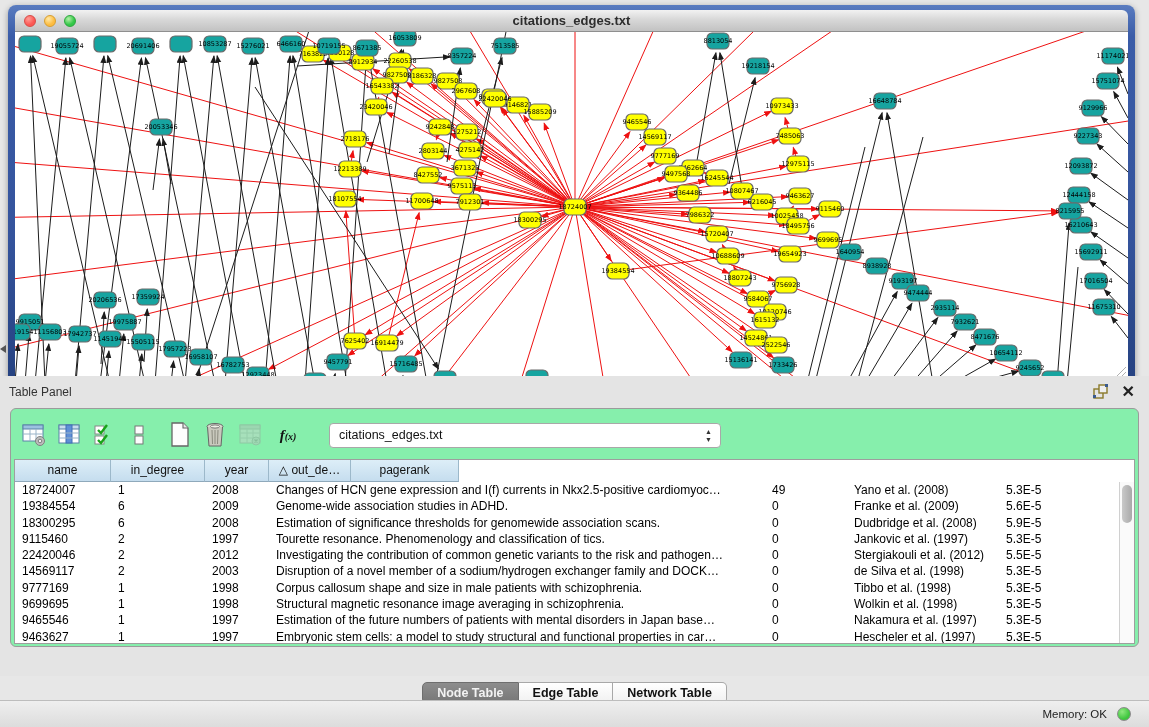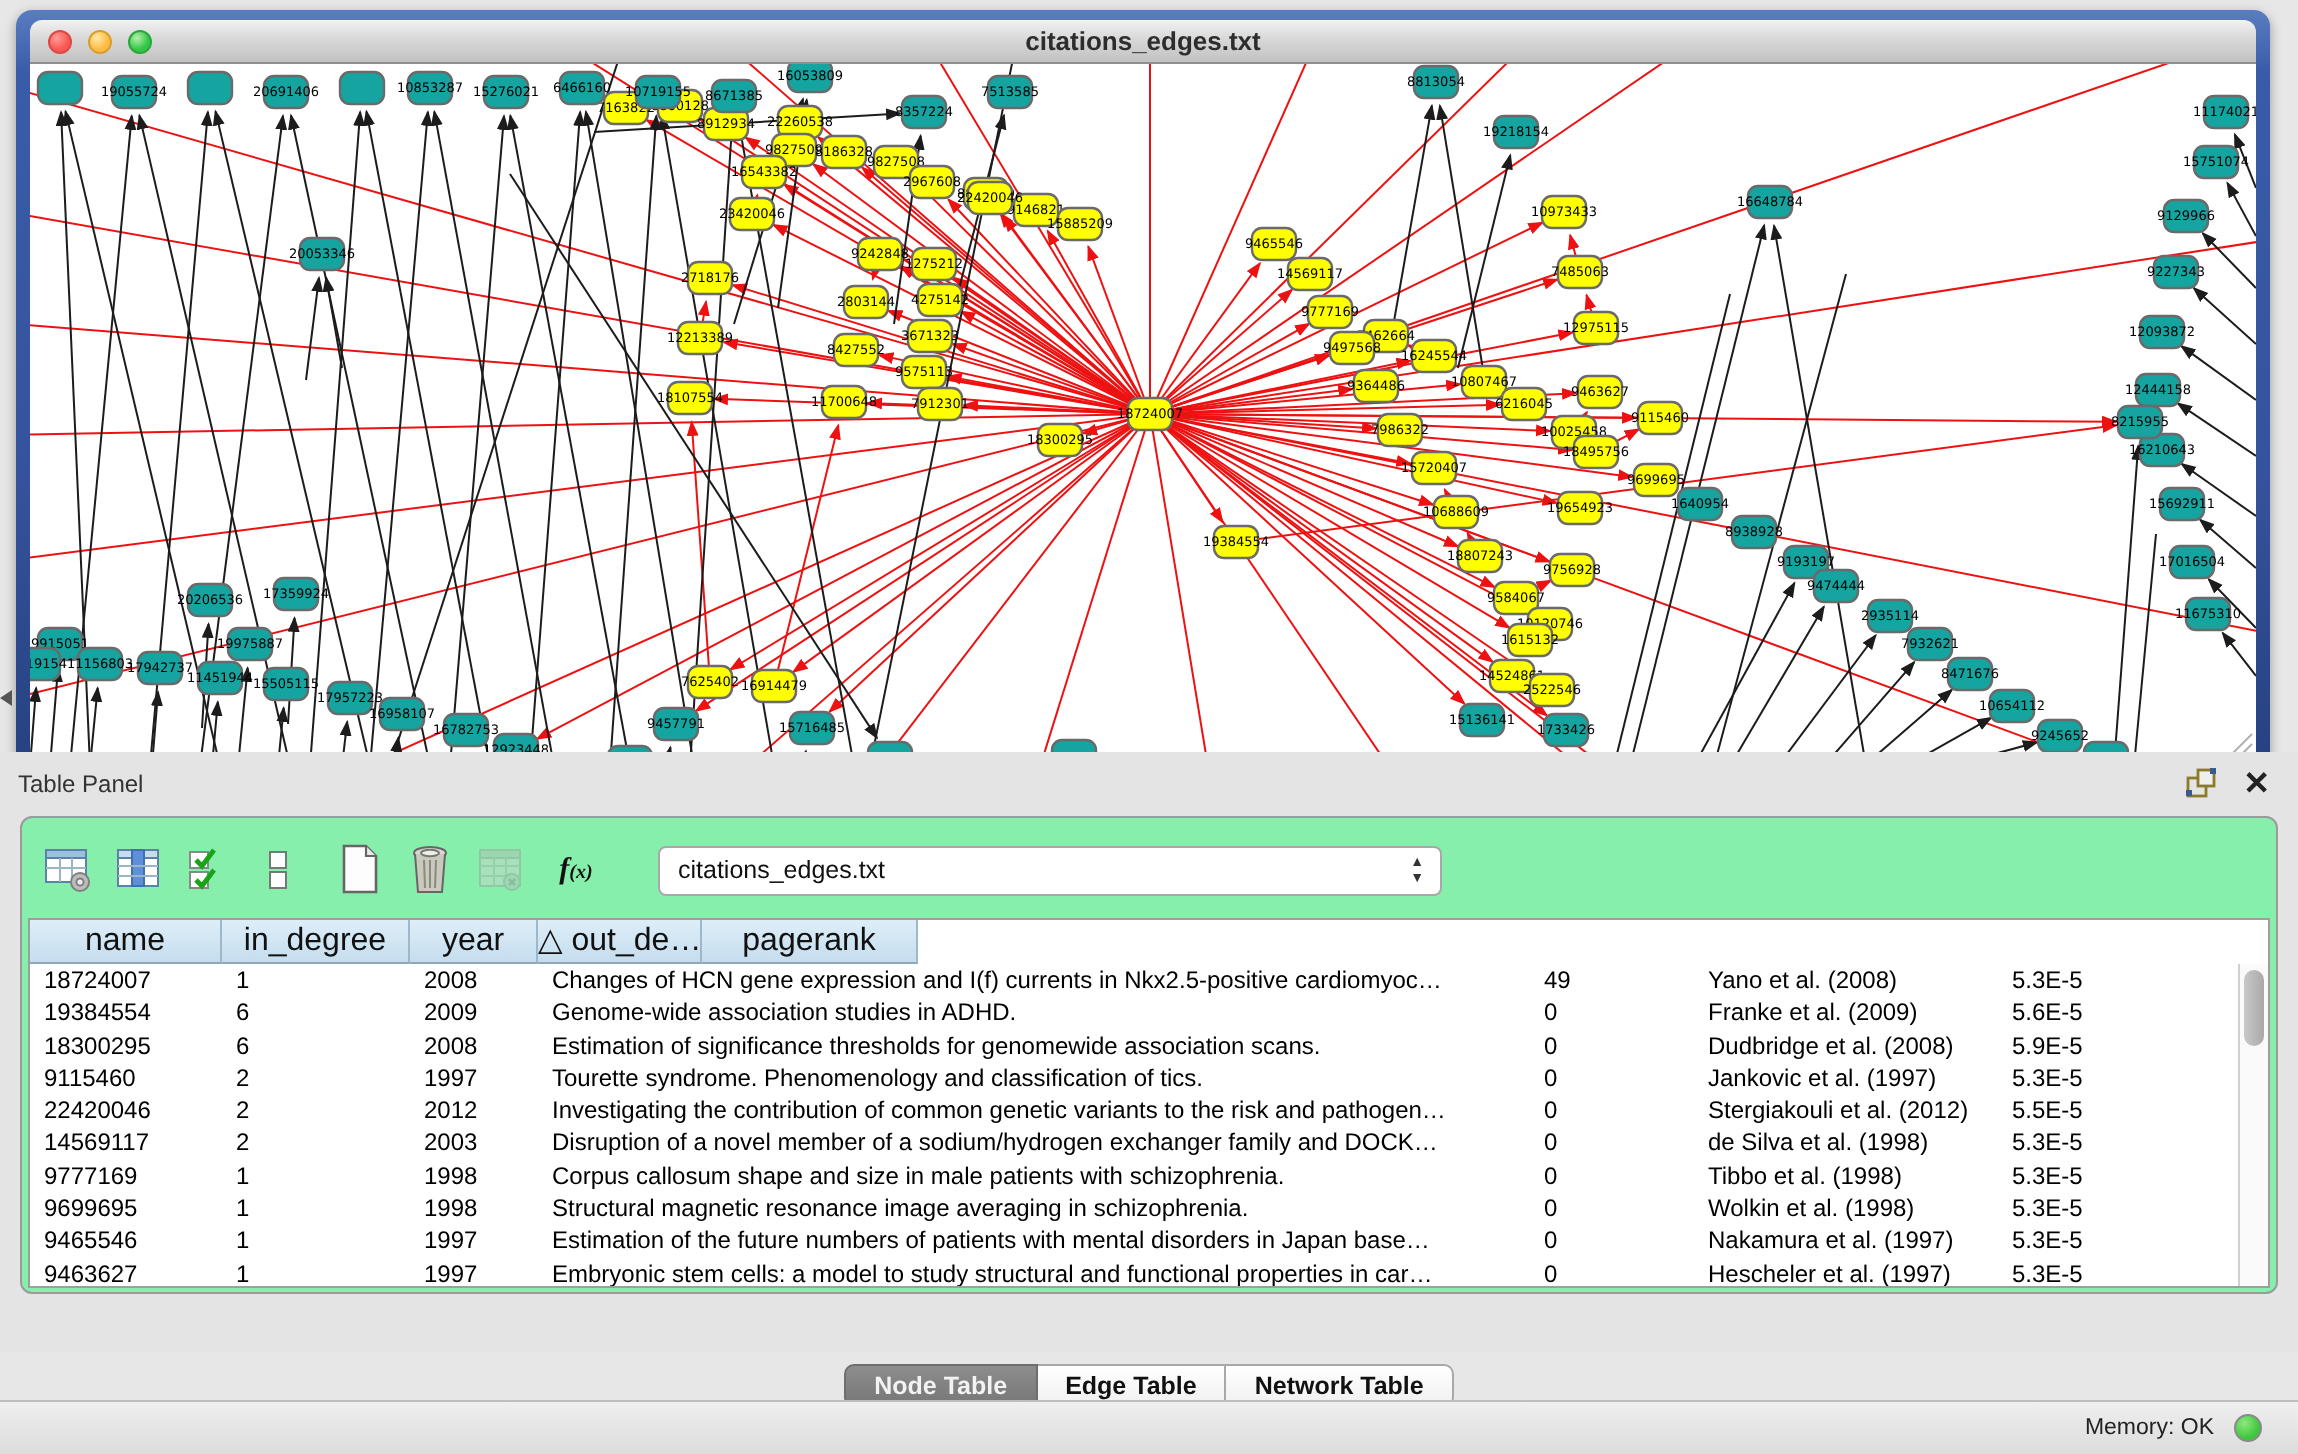--- a/index.html
+++ b/index.html
@@ -45,21 +45,21 @@
   #fx-label small { font-size:10px; }
   #table-select { margin-left:16px; width:392px; height:25px; background:#fff; border:1px solid #a8a8a8;
     border-radius:4px; display:flex; align-items:center; position:relative; cursor:pointer; }
   #table-select-value { font-size:12.5px; color:#111; padding-left:9px; }
   #table-select .spin { position:absolute; right:8px; top:4px; font-size:7px; color:#333; line-height:8px; text-align:center;}
 
   #tp-table { position:absolute; left:3px; top:50px; width:1121px; height:185px; background:#fff;
     border:1px solid #9e9e9e; overflow:hidden; }
   #thead { display:flex; height:22px; }
   .th { background:linear-gradient(180deg,#ddeef8,#c5ddee); border-right:1px solid #9cb8ca;
-    border-bottom:1px solid #8fa9bb; font-size:16px; color:#111; text-align:center; line-height:21px;
+    border-bottom:1px solid #8fa9bb; font-size:12px; color:#111; text-align:center; line-height:21px;
     overflow:hidden; white-space:nowrap; cursor:pointer; }
   .c0{width:96px;} .c1{width:94px;} .c2{width:64px;} .c3{width:496px;} .c4{width:82px;} .c5{width:152px;} .c6{width:108px;}
   #tbody .tr { display:flex; height:16.3px; background:#fff; }
   #tbody .td { font-size:12px; color:#000; line-height:16px; padding-left:7px; overflow:hidden;
     white-space:nowrap; }
   #vscroll { position:absolute; right:0; top:22px; bottom:0; width:15px; background:#fafafa;
     border-left:1px solid #d0d0d0; }
   #vthumb { position:absolute; left:2px; top:3px; width:10px; height:38px; border-radius:6px;
     background:linear-gradient(90deg,#c9c9c9,#a9a9a9); cursor:pointer; }
 
@@ -875,21 +875,21 @@
               <div class="td c2">2008</div>
               <div class="td c3">Estimation of significance thresholds for genomewide association scans.</div>
               <div class="td c4">0</div>
               <div class="td c5">Dudbridge et al. (2008)</div>
               <div class="td c6">5.9E-5</div>
             </div>
             <div class="tr">
               <div class="td c0">9115460</div>
               <div class="td c1">2</div>
               <div class="td c2">1997</div>
-              <div class="td c3">Tourette syndrome. Phenomenology and classification of tics.</div>
+              <div class="td c3">Tourette resonance. Phenomenology and classification of tics.</div>
               <div class="td c4">0</div>
               <div class="td c5">Jankovic et al. (1997)</div>
               <div class="td c6">5.3E-5</div>
             </div>
             <div class="tr">
               <div class="td c0">22420046</div>
               <div class="td c1">2</div>
               <div class="td c2">2012</div>
               <div class="td c3">Investigating the contribution of common genetic variants to the risk and pathogen…</div>
               <div class="td c4">0</div>

